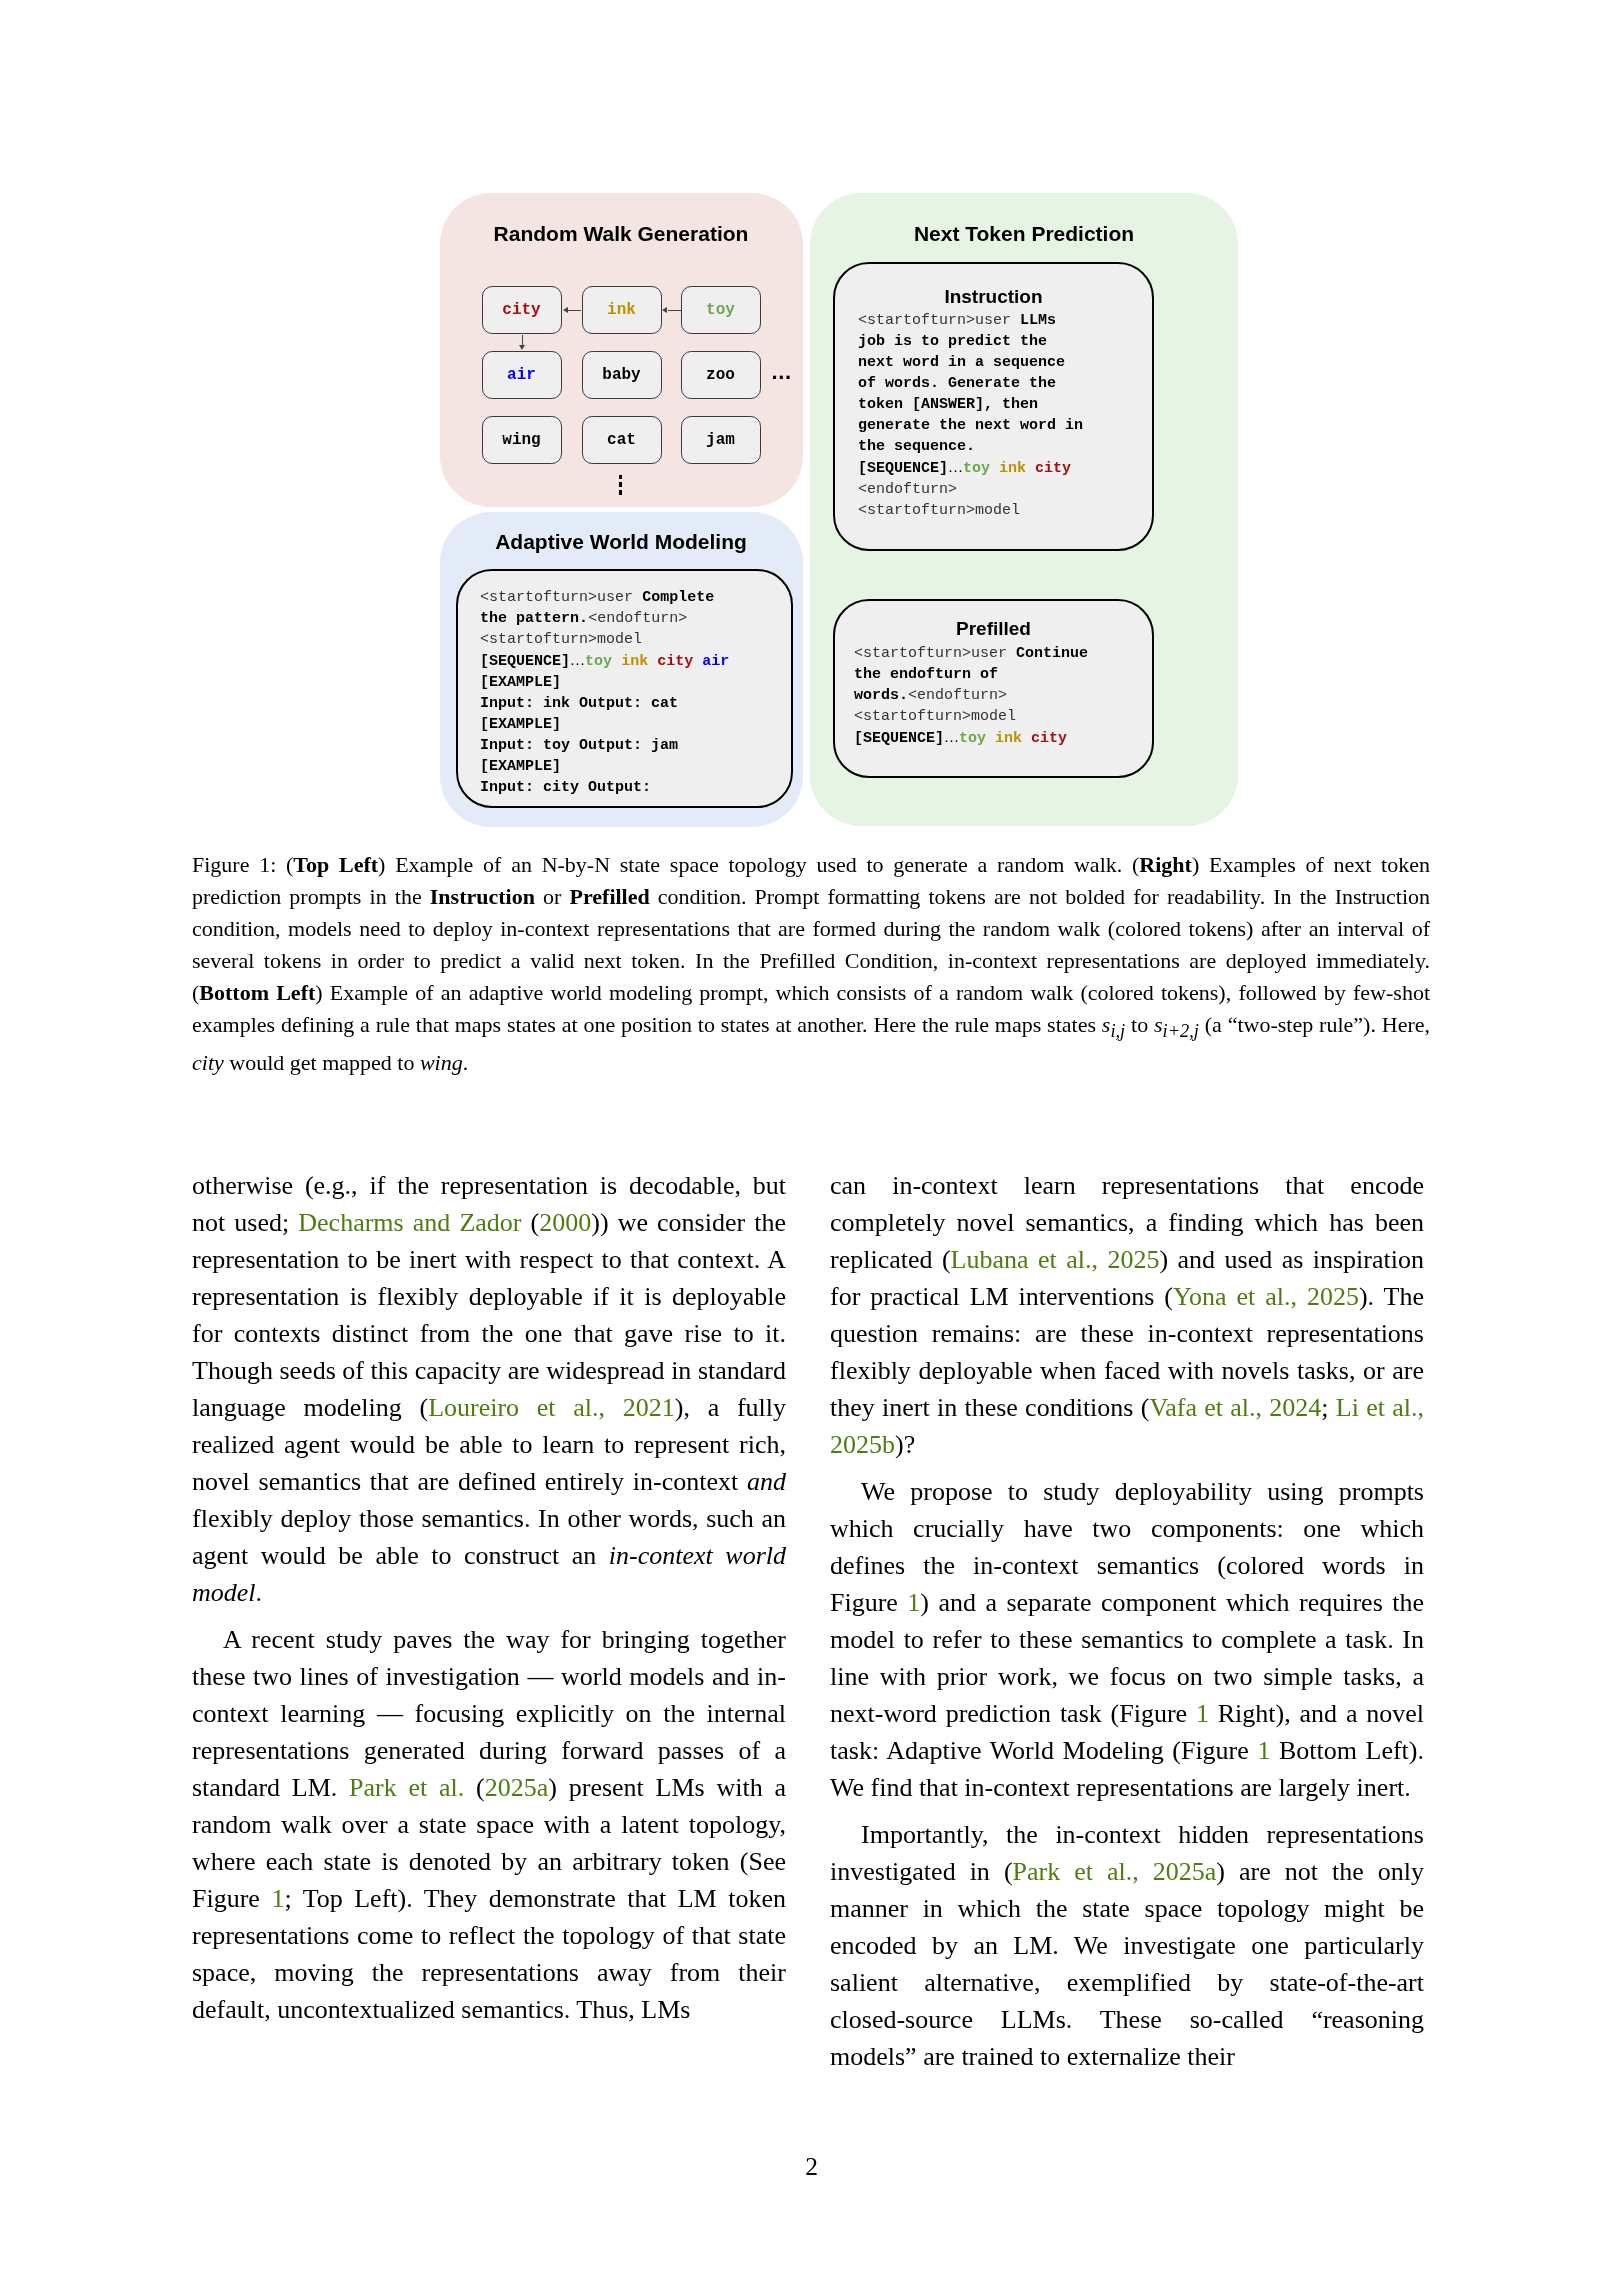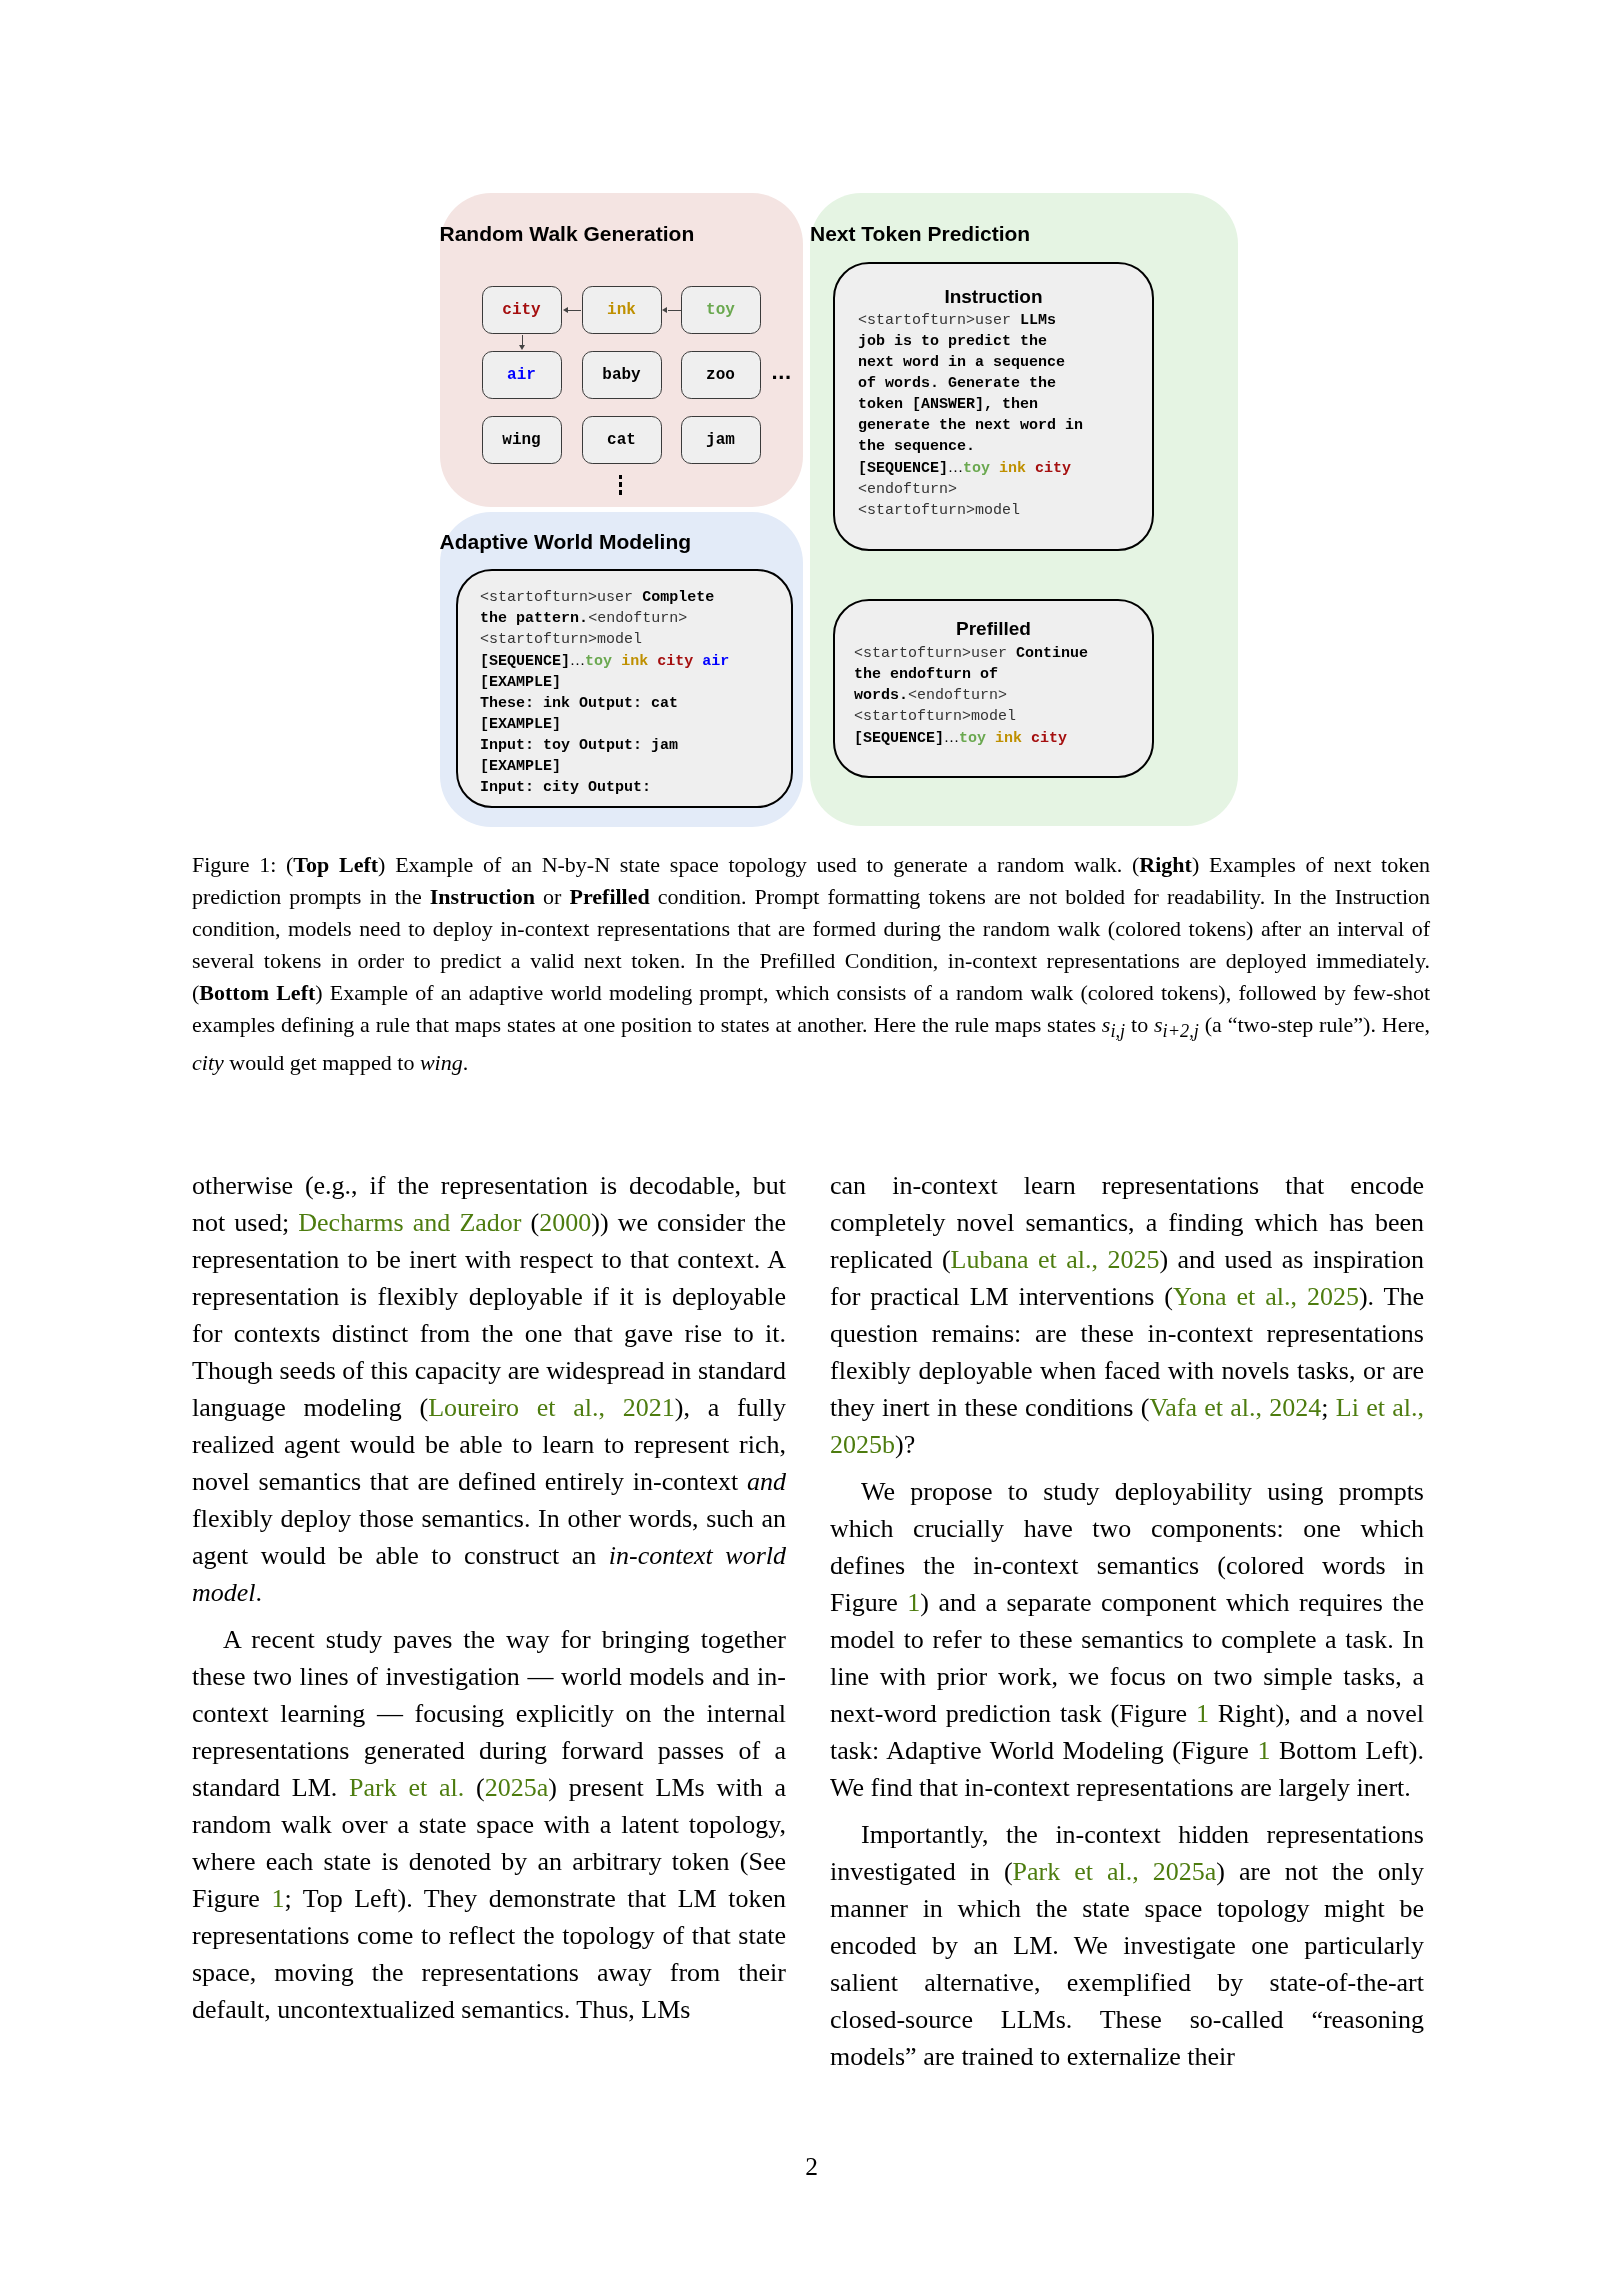--- a/index.html
+++ b/index.html
@@ -2,21 +2,21 @@
 <html style="font-size:11.7px"><head>
 <meta charset="utf-8">
 <style>
   html, body { margin: 0; padding: 0; background: #ffffff; }
   body { width: 1623px; height: 2295px; position: relative; overflow: hidden;
          font-family: "Liberation Serif", "DejaVu Serif", serif; color: #000; }
 
   
   .figure { position: absolute; left: 438px; top: 191px; width: 744px; height: 635px; }
   .panel { position: absolute; border-radius: 51px; }
-  .panel-title { position: absolute; left: 0; right: 0; text-align: left;
+  .panel-title { position: absolute; left: 0; right: 0; text-align: center;
                  font-family: "Liberation Sans", "DejaVu Sans", sans-serif; font-weight: bold;
                  font-size: 21px; color: #000; }
   .p-rw  { left: 1.5px;   top: 1.5px;   width: 363px; height: 314px; background: #f4e4e2; }
   .p-awm { left: 1.5px;   top: 321px; width: 363px; height: 315px; background: #e3ebf8; }
   .p-ntp { left: 372px; top: 1.5px;   width: 428px; height: 633px; background: #e5f4e3; }
 
   .grid-cell { position: absolute; width: 80px; height: 48px; background: #efefef;
                border: 1.5px solid #3a3a3a; border-radius: 10.2px; box-sizing: border-box;
                display: flex; align-items: center; justify-content: center;
                font-family: "Liberation Mono", "DejaVu Sans Mono", monospace; font-weight: bold;
@@ -114,21 +114,21 @@
   </div>
 
   <div class="panel p-awm">
     <div class="panel-title" style="top:17.5px;">Adaptive World Modeling</div>
     <div class="prompt-box" style="left:16px;top:57px;width:337px;height:239px;padding:16px 0 0 22.6px;">
       <div class="code"><span class="fmt">&lt;startofturn&gt;user </span><span class="b">Complete</span>
 <span class="b">the pattern.</span><span class="fmt">&lt;endofturn&gt;</span>
 <span class="fmt">&lt;startofturn&gt;model</span>
 <span class="b">[SEQUENCE]</span><span class="ell">…</span><span class="b" style="color:#6aa84f">toy</span> <span class="b" style="color:#bf9000">ink</span> <span class="b" style="color:#a50f0f">city</span> <span class="b" style="color:#0000ff">air</span>
 <span class="b">[EXAMPLE]</span>
-<span class="b">These: ink Output: cat</span>
+<span class="b">Input: ink Output: cat</span>
 <span class="b">[EXAMPLE]</span>
 <span class="b">Input: toy Output: jam</span>
 <span class="b">[EXAMPLE]</span>
 <span class="b">Input: city Output:</span></div>
     </div>
   </div>
 
   <div class="panel p-ntp">
     <div class="panel-title" style="top:29px;">Next Token Prediction</div>
 

